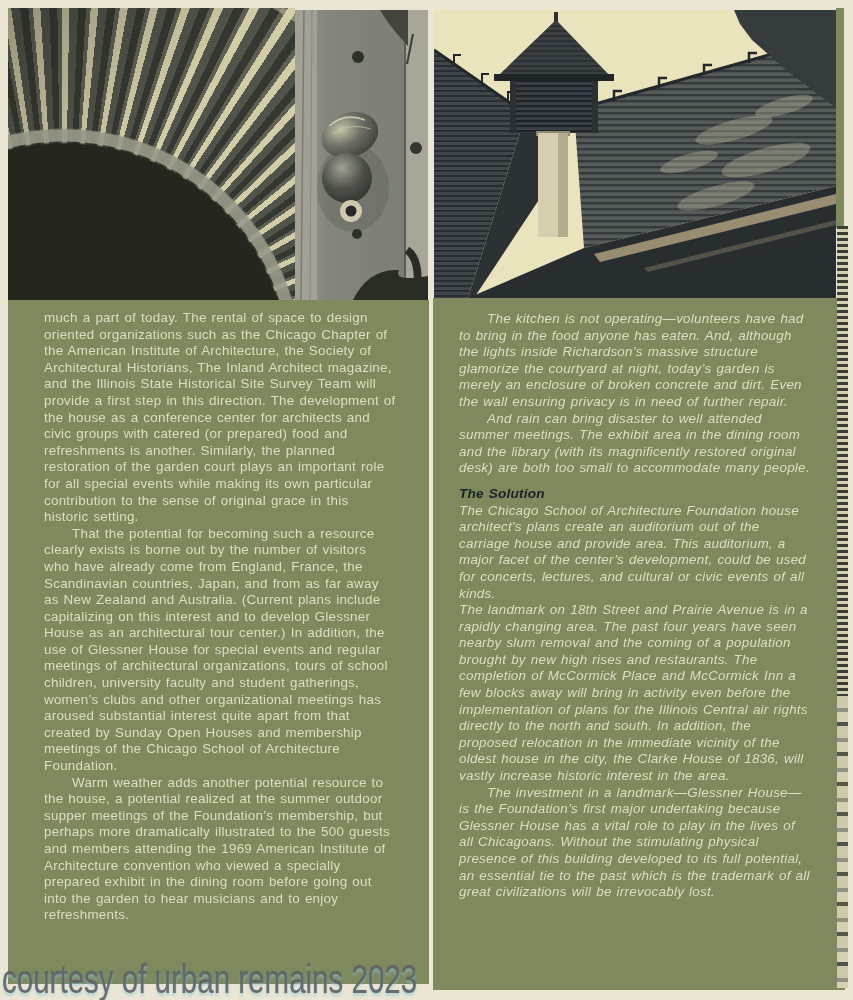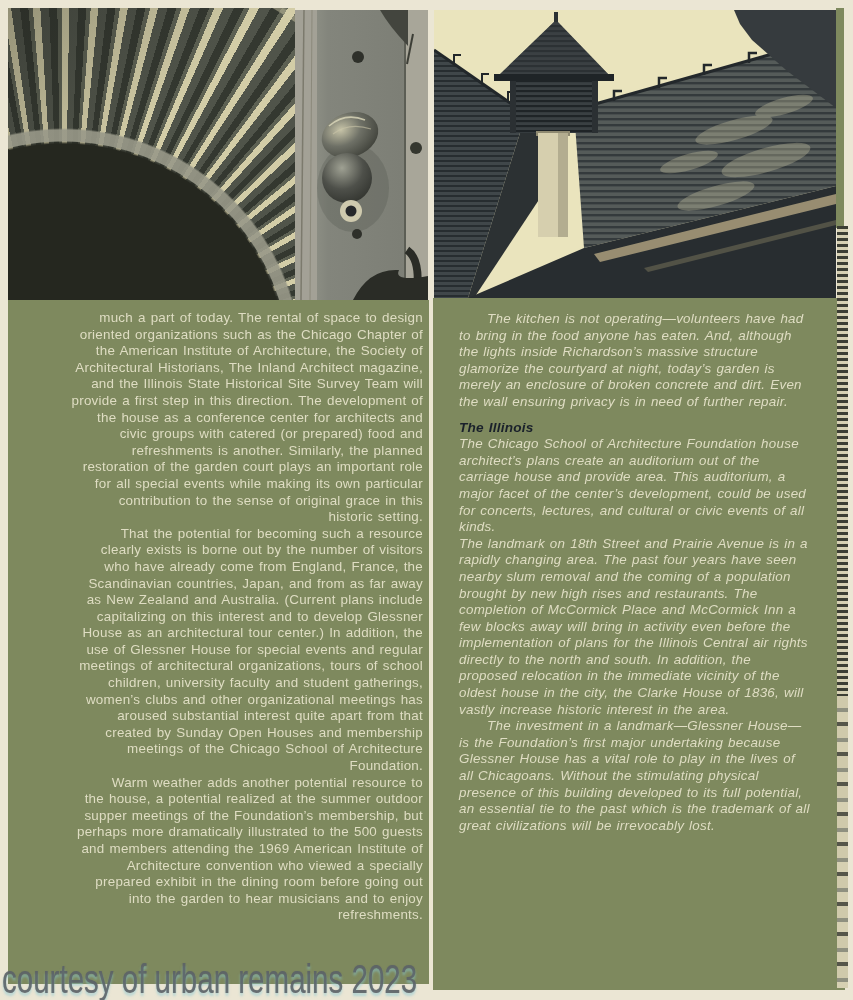--- a/index.html
+++ b/index.html
@@ -30,21 +30,21 @@
   .crease{
     position:absolute; left:429px; top:300px; width:3px; height:690px;
     background:linear-gradient(180deg, rgba(236,230,206,.15), rgba(236,230,206,.55) 15%, rgba(236,230,206,.5) 85%, rgba(236,230,206,.1));
   }
   
   .col{
     position:absolute; width:352px;
     font-size:13.4px; line-height:16.6px; letter-spacing:.25px; word-spacing:1px;
     color:#dfddc3;
   }
-  .col-left{left:71px; top:310px;text-align:right;}
+  .col-left{left:44px; top:310px;}
   .col-right{left:459px; top:311px;font-style:italic;}
   .col p{margin:0;}
   .col p.ind{text-indent:28px;}
   .col h3{
     margin:9px 0 0 0; font-size:13.6px; line-height:16.6px;
     color:#1a212b; font-weight:bold; letter-spacing:.2px;
   }
   
   .edge-green{position:absolute; left:836px; top:8px; width:8px; height:220px; background:#7e895e;}
   .edge-zip{
@@ -183,21 +183,22 @@
   <div class="crease"></div>
 
   <div class="col col-left">
     <p>much a part of today. The rental of space to design oriented organizations such as the Chicago Chapter of the American Institute of Architecture, the Society of Architectural Historians, The Inland Architect magazine, and the Illinois State Historical Site Survey Team will provide a first step in this direction. The development of the house as a conference center for architects and civic groups with catered (or prepared) food and refreshments is another. Similarly, the planned restoration of the garden court plays an important role for all special events while making its own particular contribution to the sense of original grace in this historic setting.</p>
     <p class="ind">That the potential for becoming such a resource clearly exists is borne out by the number of visitors who have already come from England, France, the Scandinavian countries, Japan, and from as far away as New Zealand and Australia. (Current plans include capitalizing on this interest and to develop Glessner House as an architectural tour center.) In addition, the use of Glessner House for special events and regular meetings of architectural organizations, tours of school children, university faculty and student gatherings, women’s clubs and other organizational meetings has aroused substantial interest quite apart from that created by Sunday Open Houses and membership meetings of the Chicago School of Architecture Foundation.</p>
     <p class="ind">Warm weather adds another potential resource to the house, a potential realized at the summer outdoor supper meetings of the Foundation’s membership, but perhaps more dramatically illustrated to the 500 guests and members attending the 1969 American Institute of Architecture convention who viewed a specially prepared exhibit in the dining room before going out into the garden to hear musicians and to enjoy refreshments.</p>
   </div>
 
   <div class="col col-right">
     <p class="ind">The kitchen is not operating—volunteers have had to bring in the food anyone has eaten. And, although the lights inside Richardson’s massive structure glamorize the courtyard at night, today’s garden is merely an enclosure of broken concrete and dirt. Even the wall ensuring privacy is in need of further repair.</p>
-    <h3>The Illinois</h3>
+    <p class="ind">And rain can bring disaster to well attended summer meetings. The exhibit area in the dining room and the library (with its magnificently restored original desk) are both too small to accommodate many people.</p>
+    <h3>The Solution</h3>
     <p>The Chicago School of Architecture Foundation house architect’s plans create an auditorium out of the carriage house and provide area. This auditorium, a major facet of the center’s development, could be used for concerts, lectures, and cultural or civic events of all kinds.</p>
     <p>The landmark on 18th Street and Prairie Avenue is in a rapidly changing area. The past four years have seen nearby slum removal and the coming of a population brought by new high rises and restaurants. The completion of McCormick Place and McCormick Inn a few blocks away will bring in activity even before the implementation of plans for the Illinois Central air rights directly to the north and south. In addition, the proposed relocation in the immediate vicinity of the oldest house in the city, the Clarke House of 1836, will vastly increase historic interest in the area.</p>
     <p class="ind">The investment in a landmark—Glessner House—is the Foundation’s first major undertaking because Glessner House has a vital role to play in the lives of all Chicagoans. Without the stimulating physical presence of this building developed to its full potential, an essential tie to the past which is the trademark of all great civilizations will be irrevocably lost.</p>
   </div>
 
   <div class="edge-green"></div>
   <div class="edge-zip"></div>
   <div class="edge-blotch"></div>
 
   <div class="watermark">courtesy of urban remains 2023</div>

